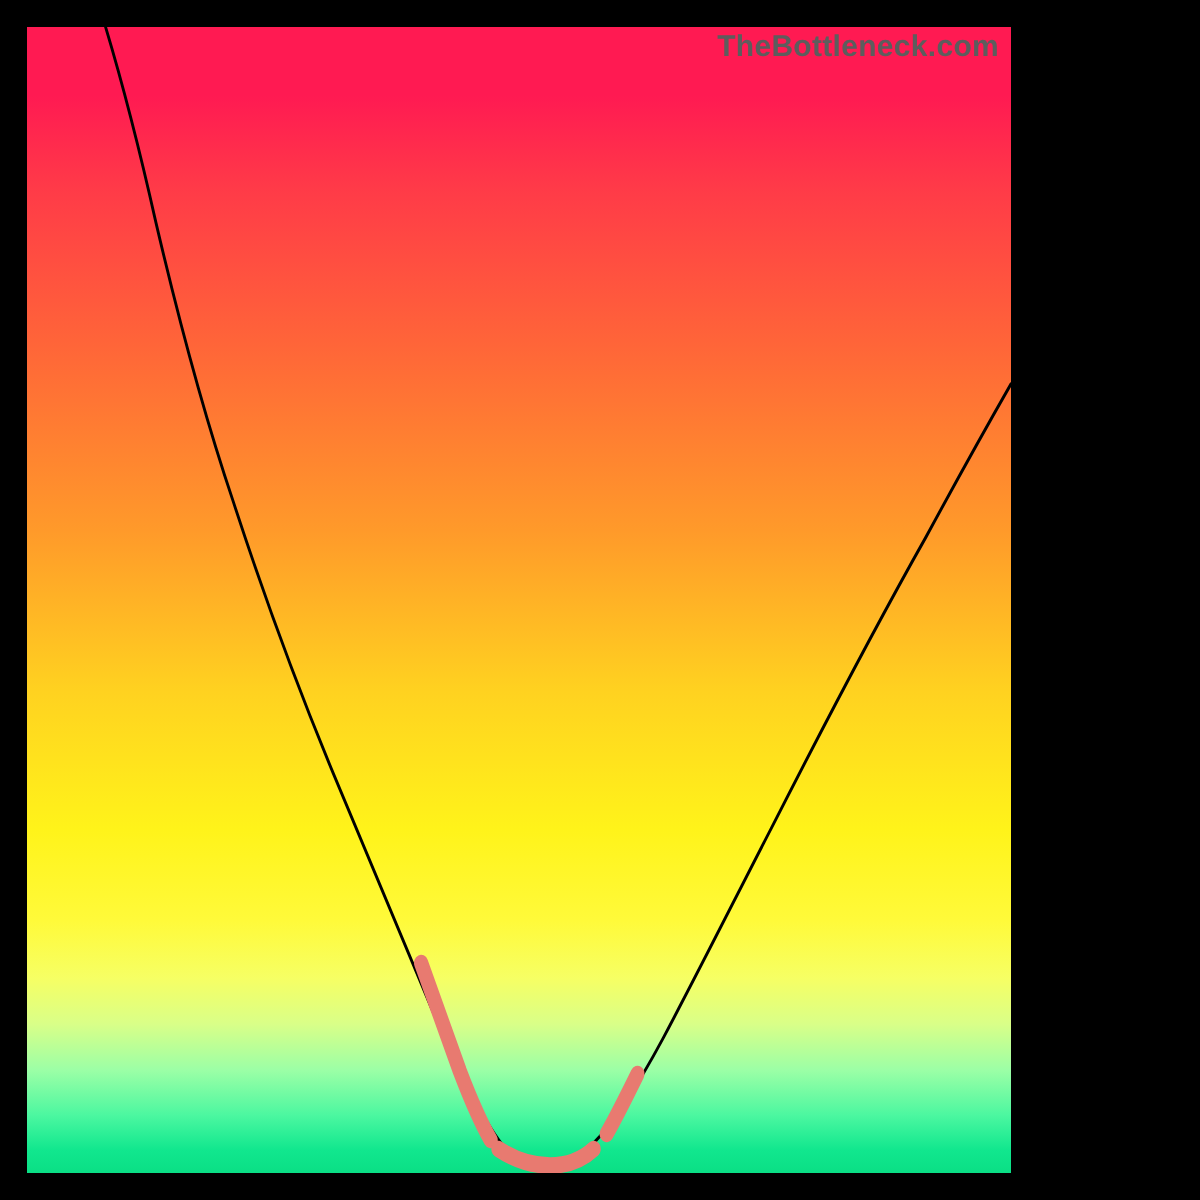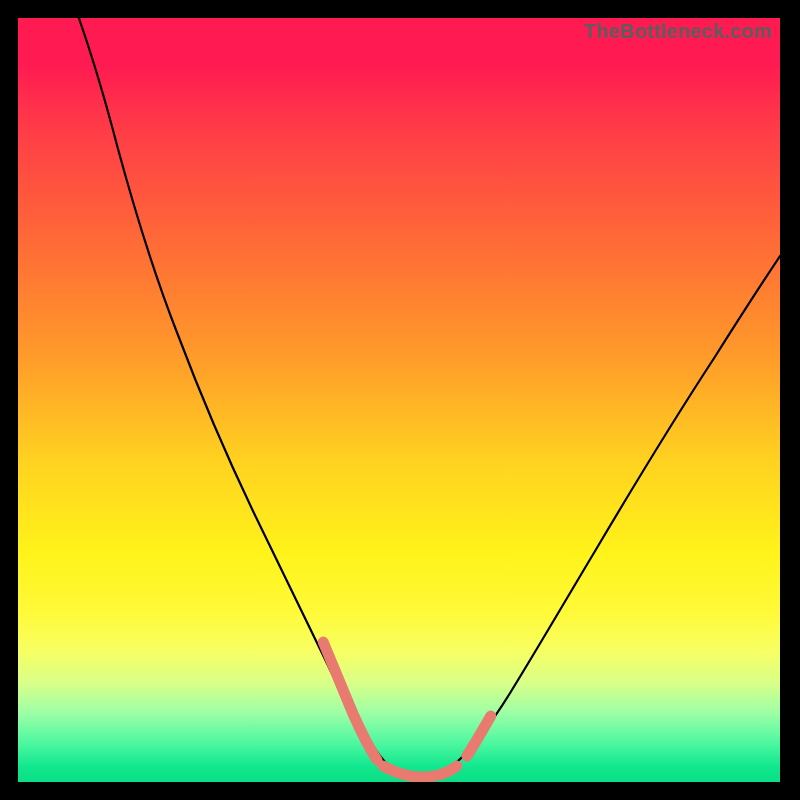--- a/index.html
+++ b/index.html
@@ -16,24 +16,23 @@
     top: 0;
     left: 0;
     width: 800px;
     height: 800px;
     background: #000;
   }
   .plot {
     position: absolute;
     top: 18px;
     left: 18px;
-    width: 724px;
+    width: 656px;
     height: 764px;
     overflow: hidden;
-    padding-left: 38px;
   }
   .gradient {
     position: absolute;
     inset: 0;
     background: linear-gradient(
       to bottom,
       #ff1a52 0%,
       #ff1a52 6%,
       #ff3a48 14%,
       #ff6638 28%,

